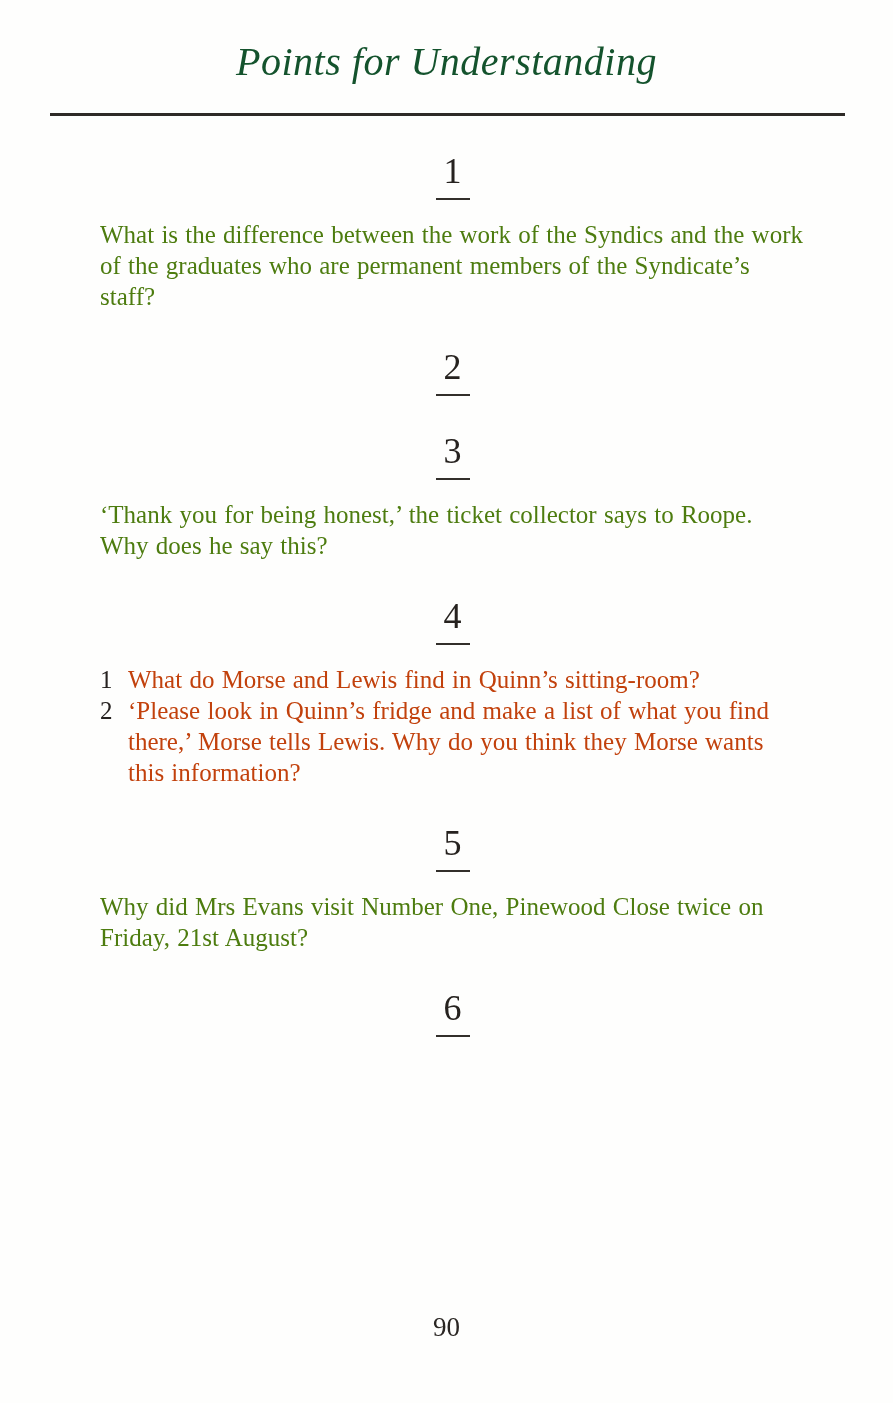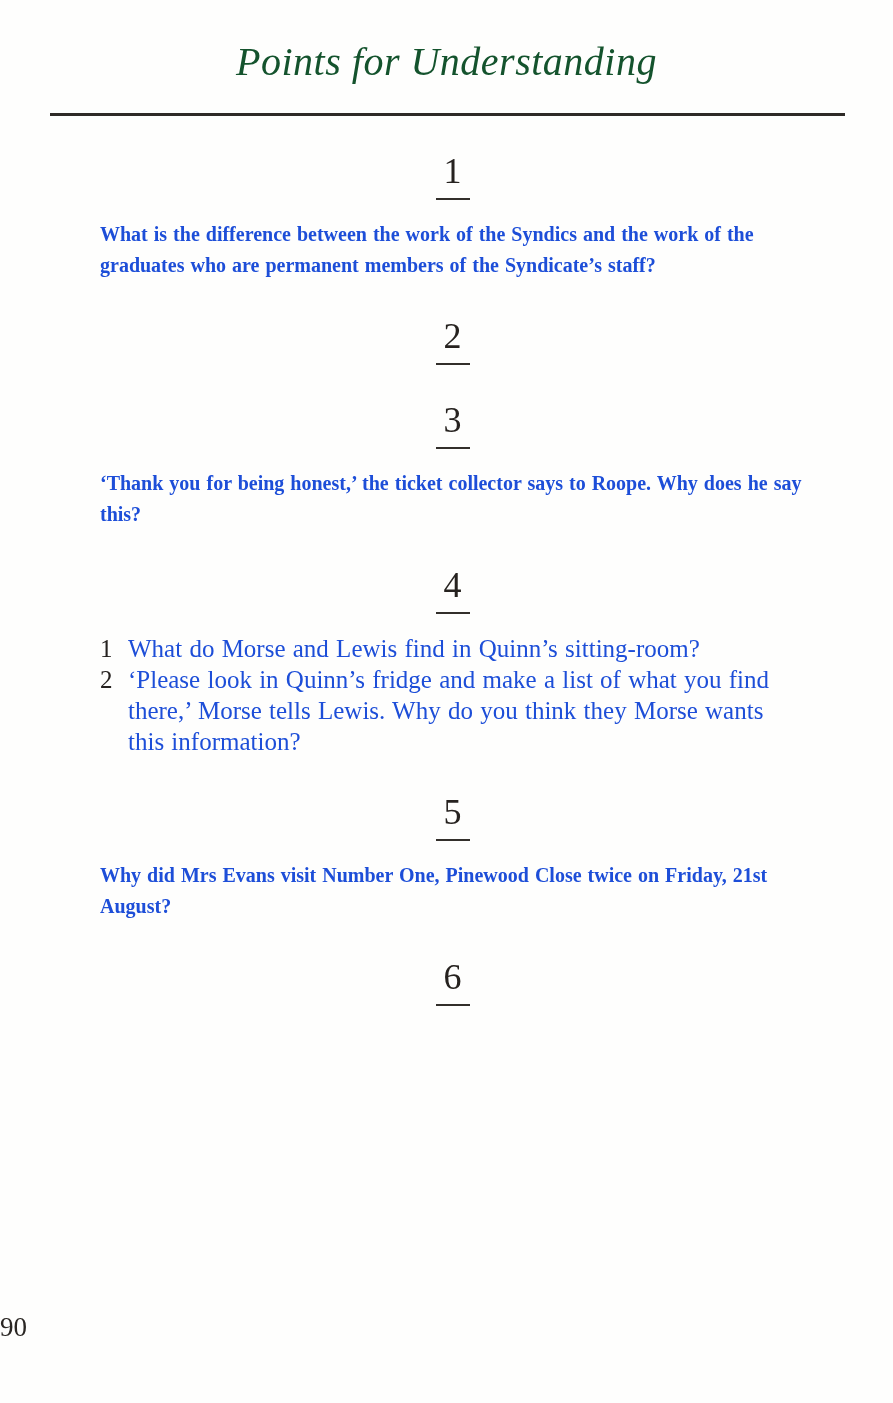--- a/index.html
+++ b/index.html
@@ -43,52 +43,52 @@
     color: #26221f;
   }
   .section-number-rule {
     width: 34px;
     height: 2px;
     background: #332f2b;
     margin: 6px auto 0 auto;
   }
   .question-text {
     margin: 19px 0 0 0;
-    font-size: 20px;
+    font-size: 25px;
     line-height: 31px;
     word-spacing: 1px;
-    color: #1d4ed8;
-    font-weight: bold;
+    color: #4d7c0f;
   }
   .qlist {
     margin-top: 19px;
   }
   .qlist-row {
     display: flex;
     align-items: flex-start;
   }
   .qlist-marker {
     flex: none;
     width: 28px;
     font-size: 25px;
     line-height: 31px;
     color: #262220;
   }
   .qlist-text {
     flex: 1;
     font-size: 25px;
     line-height: 31px;
     word-spacing: 1px;
-    color: #1d4ed8;
+    color: #c2410c;
   }
   .page-number {
     position: absolute;
     top: 1312px;
     left: 0;
     width: 100%;
+    text-align: center;
     font-size: 27px;
     color: #2a2623;
   }
 </style>
 </head>
 <body>
 
 <div class="page">
 
   <h1 class="page-title">Points for Understanding</h1>

